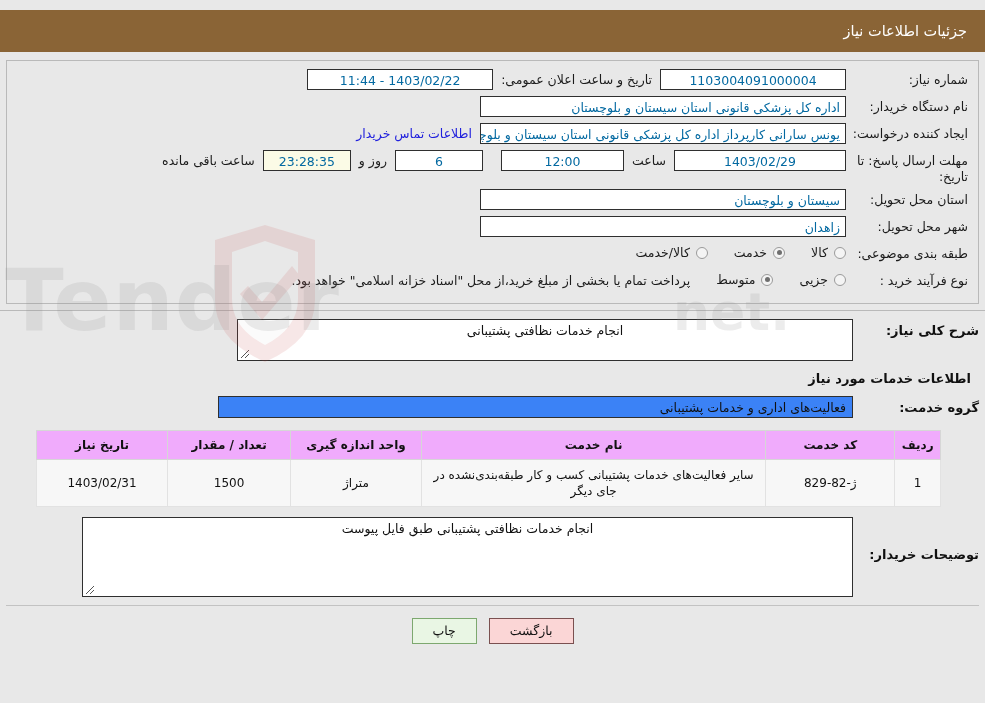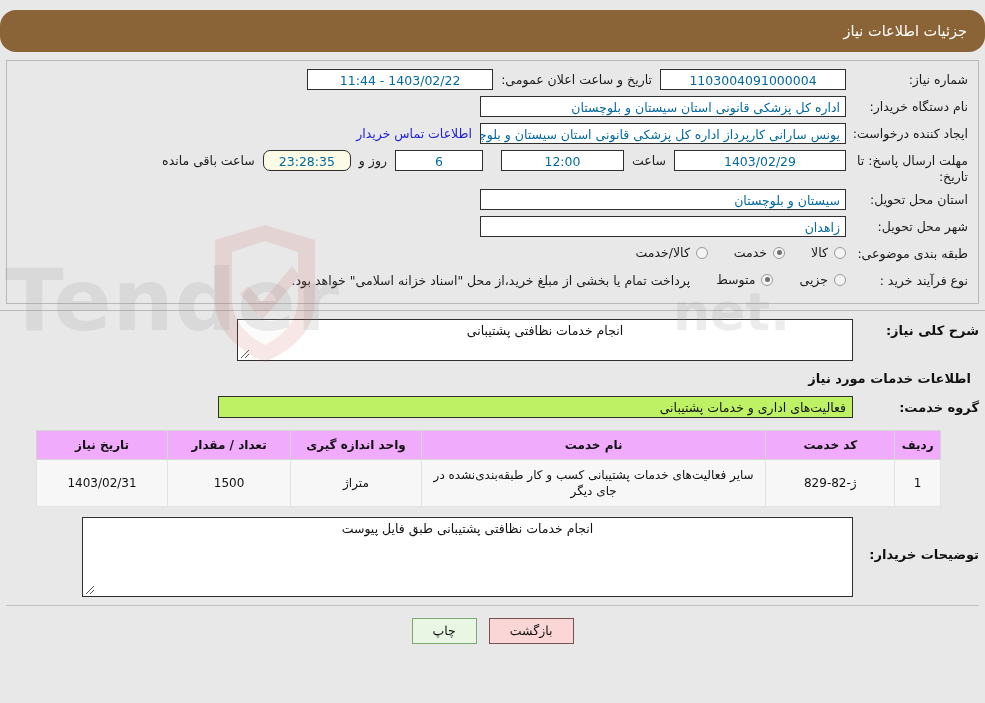--- a/index.html
+++ b/index.html
@@ -35,21 +35,20 @@
   .header-bar {
     height: 42px;
     background: #8a6436;
     color: #ffffff;
     display: flex;
     align-items: center;
     justify-content: flex-start;
     padding: 0 18px;
     box-sizing: border-box;
     font-size: 14.5px;
-    border-radius: 16px;
   }
   .header-title { letter-spacing: .2px; }
 
   
   .panel {
     margin: 8px 6px 0 6px;
     border: 1px solid #b9b9b9;
     background: #e8e8e8;
     box-sizing: border-box;
   }
@@ -86,21 +85,21 @@
     text-align: right;
     overflow: hidden;
     white-space: nowrap;
   }
   .fld.center { text-align: center; }
 
   .w-big   { width: 366px; }
   .w-date  { width: 172px; }
   .w-time  { width: 123px; }
   .w-days  { width: 88px; }
-  .w-clock { width: 88px; background: #fbfbe6; border-radius: 7px; }
+  .w-clock { width: 88px; background: #fbfbe6; }
   .w-pub   { width: 186px; }
   .w-need  { width: 186px; }
 
   .inline-lbl {
     font-size: 12.5px;
     color: #1b1b1b;
     padding: 3px 8px 0 8px;
     white-space: nowrap;
   }
   .link {
@@ -200,21 +199,21 @@
 
   .sect-title {
     font-size: 13px;
     font-weight: bold;
     color: #111;
     text-align: right;
     margin: 10px 8px 10px 0;
   }
   .grp-fld {
     width: 635px;
-    background: #bef264;
+    background: #3b82f6;
     border: 1px solid #2f2f2f;
     height: 22px;
     line-height: 22px;
     font-size: 12.5px;
     color: #111;
     padding: 0 6px;
     box-sizing: border-box;
     text-align: right;
   }
 

